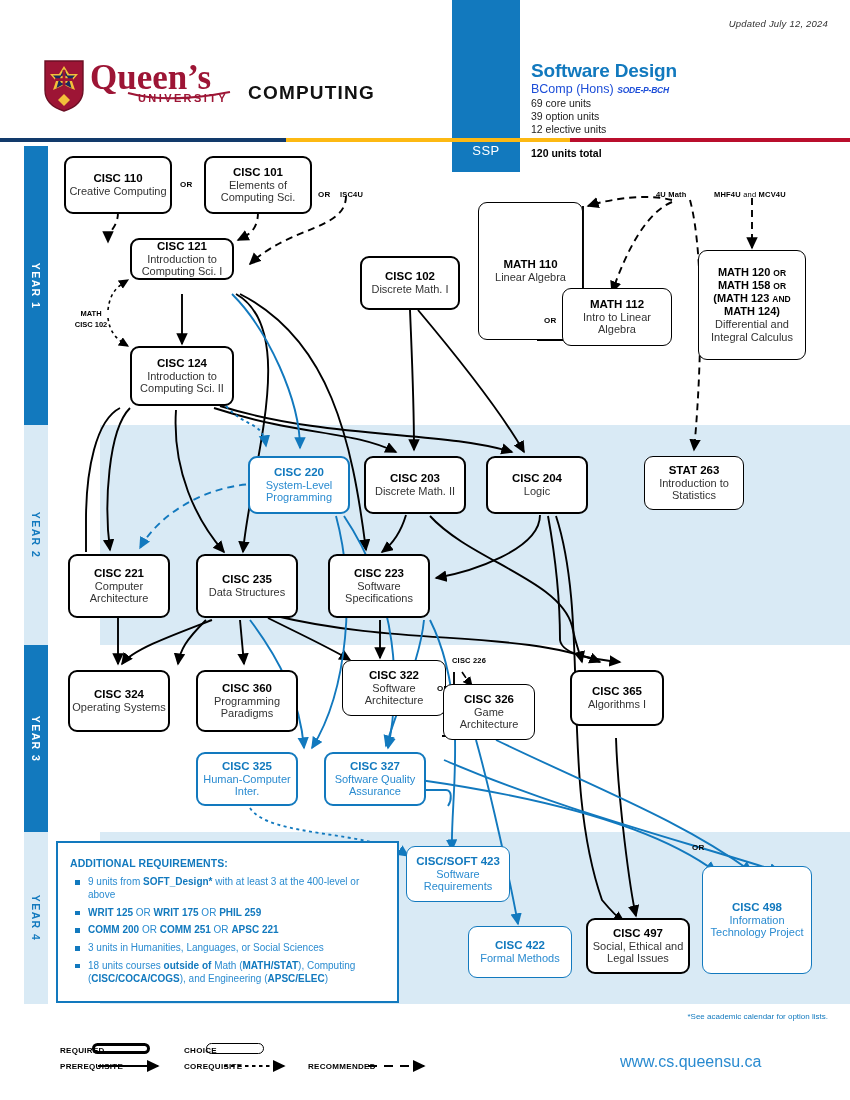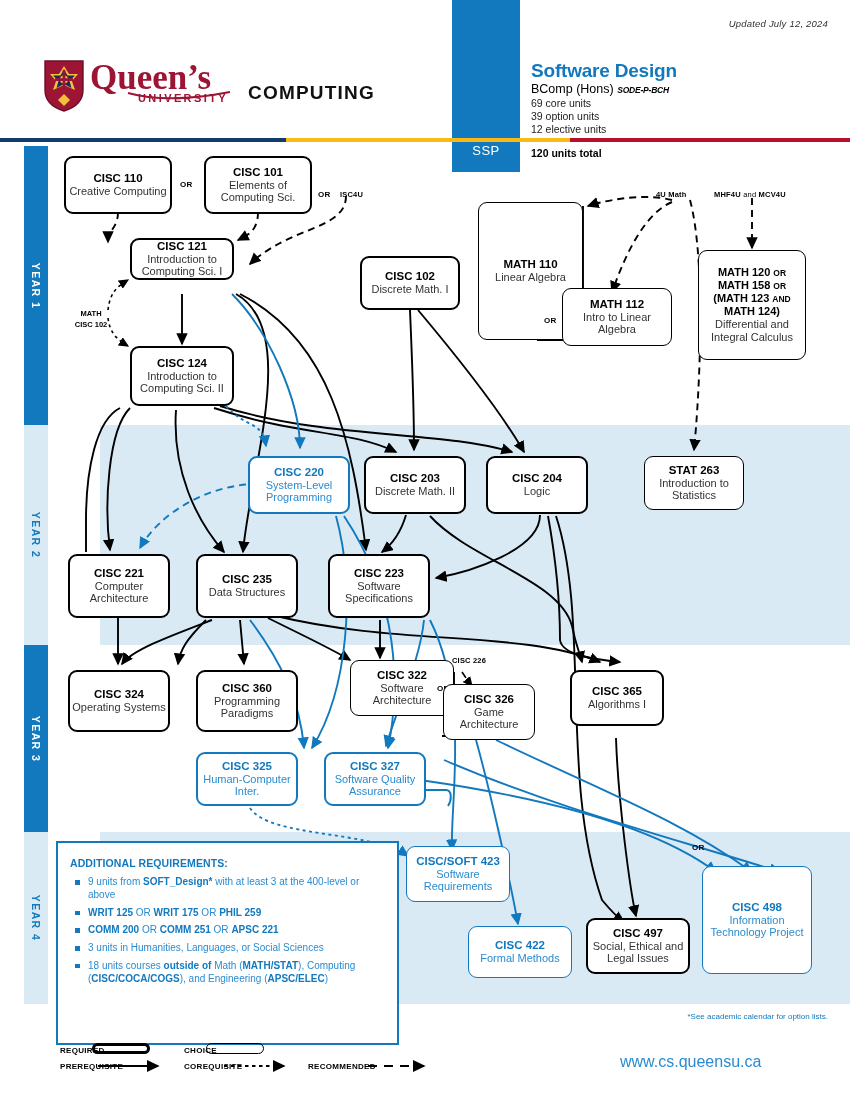--- a/index.html
+++ b/index.html
@@ -9,21 +9,21 @@
   #root{position:absolute;left:0;top:0;width:850px;height:1100px;}
 
   
   .updated{position:absolute;right:22px;top:18px;font-size:9.5px;font-style:italic;
            color:#333;letter-spacing:.2px;}
   .ssp-block{position:absolute;left:452px;top:0;width:68px;height:172px;background:#1279be;}
   .ssp-label{position:absolute;left:452px;top:143px;width:68px;text-align:center;
              color:#fff;font-size:13px;letter-spacing:.5px;}
   .prog-title{position:absolute;left:531px;top:60px;font-size:19px;font-weight:bold;
               color:#1279be;letter-spacing:-.2px;}
-  .prog-deg{position:absolute;left:531px;top:82px;font-size:12.5px;color:#000000;}
+  .prog-deg{position:absolute;left:531px;top:82px;font-size:12.5px;color:#1d4ed8;}
   .prog-deg .code{font-size:8.5px;font-weight:bold;font-style:italic;letter-spacing:-.2px;}
   .prog-u1{position:absolute;left:531px;top:97px;font-size:10.5px;color:#222;}
   .prog-u2{position:absolute;left:531px;top:110px;font-size:10.5px;color:#222;}
   .prog-u3{position:absolute;left:531px;top:123px;font-size:10.5px;color:#222;}
   .prog-tot{position:absolute;left:531px;top:147px;font-size:10.5px;font-weight:bold;color:#000;}
 
   .logo-shield{position:absolute;left:44px;top:60px;width:40px;height:52px;}
   .logo-word{position:absolute;left:90px;top:62px;}
   .logo-computing{position:absolute;left:248px;top:82px;font-size:19px;font-weight:bold;
                   color:#111;letter-spacing:1.2px;}
@@ -65,21 +65,21 @@
 
   .mathnote{position:absolute;font-size:7.5px;font-weight:bold;color:#000;text-align:center;
             line-height:1.5;}
 
   
   .node.m120{font-size:11px;line-height:1.18;}
   .node.m120 .l{font-weight:bold;}
   .node.m120 .sm2{font-size:8.5px;font-weight:bold;}
 
   
-  .addreq{position:absolute;left:56px;top:841px;width:343px;height:204px;
+  .addreq{position:absolute;left:56px;top:841px;width:343px;height:162px;
           border:2px solid #1279be;background:#fff;box-sizing:border-box;}
   .addreq h4{margin:0;padding:14px 0 2px 12px;font-size:10.5px;font-weight:bold;
              color:#1279be;letter-spacing:.1px;}
   .addreq ul{margin:0;padding:0 10px 0 30px;list-style:none;}
   .addreq li{position:relative;font-size:10px;color:#2a8bd0;line-height:1.28;
              margin-top:5px;}
   .addreq li:before{content:"";position:absolute;left:-13px;top:4px;width:4.5px;height:4.5px;
                     background:#1279be;}
   .addreq li b{color:#1279be;font-weight:bold;}
 
@@ -352,21 +352,21 @@
     </div>
 
   <div class="node req" style="left:68px;top:670px;width:102px;height:62px;">
     <div class="code">CISC 324</div>
     <div class="ttl">Operating Systems</div>
     </div>
   <div class="node req" style="left:196px;top:670px;width:102px;height:62px;">
     <div class="code">CISC 360</div>
     <div class="ttl">Programming Paradigms</div>
     </div>
-  <div class="node choice" style="left:350px;top:660px;width:104px;height:56px;">
+  <div class="node choice" style="left:342px;top:660px;width:104px;height:56px;">
     <div class="code">CISC 322</div>
     <div class="ttl">Software Architecture</div>
     </div>
   <div class="orlbl" style="left:437px;top:684px;">OR</div>
   <div class="sm" style="left:452px;top:656px;">CISC 226</div>
   <div class="node choice" style="left:443px;top:684px;width:92px;height:56px;">
     <div class="code">CISC 326</div>
     <div class="ttl">Game Architecture</div>
     </div>
   <div class="node req" style="left:570px;top:670px;width:94px;height:56px;">

